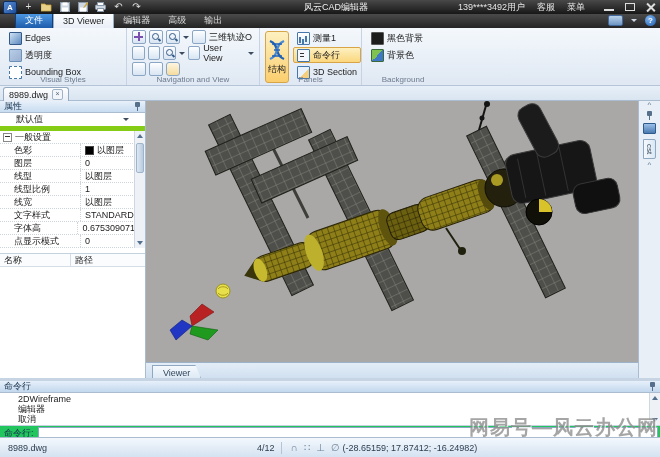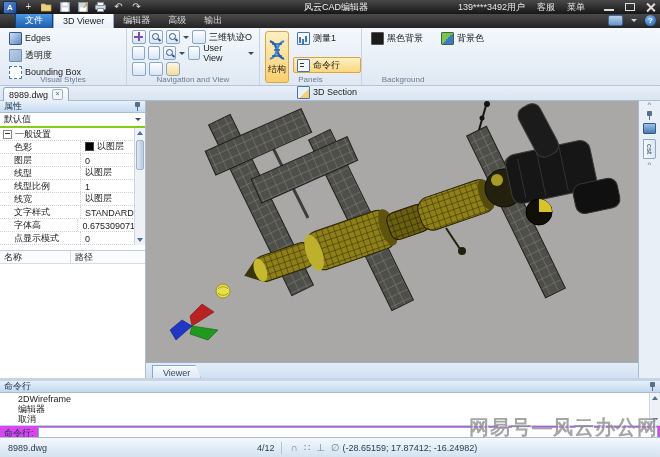--- a/index.html
+++ b/index.html
@@ -63,38 +63,38 @@
   .navgrid{display:grid;grid-template-rows:repeat(3,14px);row-gap:2px}
   .navrow{display:flex;align-items:center;gap:3px}
   .nic{width:12px;height:12px;border:1px solid #8aa6c4;border-radius:2px;background:linear-gradient(#fdfeff,#d8e5f2);position:relative}
   .nic.mag::before{content:"";position:absolute;left:2px;top:2px;width:5px;height:5px;border:1.4px solid #345a86;border-radius:50%}
   .nic.mag::after{content:"";position:absolute;left:8px;top:8px;width:3px;height:1.6px;background:#345a86;transform:rotate(45deg)}
   .nic.pan::before{content:"";position:absolute;left:5px;top:1px;width:1.6px;height:9px;background:#7a4fb0}
   .nic.pan::after{content:"";position:absolute;top:5px;left:1px;height:1.6px;width:9px;background:#7a4fb0}
   .nic.hand{border-radius:3px;background:linear-gradient(#fef6e0,#f5dc9e)}
   .bigbtn{width:46px;height:50px;margin-top:1px;border:1px solid #d8a546;border-radius:3px;
     background:linear-gradient(#fdf0c0,#fbce6e);display:flex;flex-direction:column;align-items:center;justify-content:center;gap:2px}
-  .smcol{display:flex;flex-direction:column;gap:11px;margin-left:4px}
+  .smcol{display:flex;flex-direction:column;gap:1px;margin-left:4px}
 
   
   #doctab-row{position:absolute;top:85px;left:0;right:0;height:15px;background:linear-gradient(#e9f0f8,#d9e5f1);border-bottom:1px solid #a9bcd0;z-index:27}
   #doctab{position:absolute;left:3px;top:2px;height:13px;display:flex;align-items:center;gap:4px;padding:0 5px;
     background:linear-gradient(#fefefe,#e8eef6);border:1px solid #94aac2;border-bottom:none;border-radius:3px 3px 0 0}
   #doctab .x{width:9px;height:9px;border:1px solid #9fb2c6;border-radius:2px;font-size:7px;line-height:7px;text-align:center;color:#55677c;background:#f2f6fa}
 
   
   #leftpanel{position:absolute;top:100px;left:0;width:145px;bottom:79px;background:#fff;border-right:1px solid #a9bcd0;z-index:26}
   .phdr{height:12px;background:linear-gradient(#eaf2fb,#c8dcf0);border-bottom:1px solid #a9bcd0;display:flex;align-items:center;padding:0 4px;color:#17324e}
   .phdr .sp{flex:1}
   .pin{width:7px;height:9px;position:relative}
   .pin::before{content:"";position:absolute;left:1px;top:0;width:5px;height:5px;background:#56708c;border-radius:1px}
   .pin::after{content:"";position:absolute;left:3px;top:5px;width:1.4px;height:4px;background:#56708c}
-  #preset{height:13px;border-bottom:2px solid #84cc16;background:#fff;display:flex;align-items:center;padding:0 4px}
+  #preset{height:13px;border-bottom:5px solid #84cc16;background:#fff;display:flex;align-items:center;padding:0 16px}
   #preset .sp{flex:1}
-  .prow{height:12px;display:flex;align-items:flex-end;border-bottom:1px dotted #cdd4dc;position:relative}
+  .prow{height:12px;display:flex;align-items:center;border-bottom:1px dotted #cdd4dc;position:relative}
   .prow .plabel{width:66px;padding-left:14px;border-right:1px dotted #cdd4dc;height:100%;display:flex;align-items:center;overflow:hidden;white-space:nowrap}
   .prow .pval{padding-left:4px;display:flex;align-items:center;gap:3px;white-space:nowrap}
   .prow.group .plabel{width:auto;border-right:none;padding-left:3px;font-weight:normal}
   .minusbox{width:7px;height:7px;border:1px solid #888;margin-right:3px;position:relative;background:#fff}
   .minusbox::after{content:"";position:absolute;left:1px;right:1px;top:2.5px;height:1px;background:#333}
   .swatch{width:7px;height:7px;background:#000;display:inline-block;border:1px solid #444}
   #propgrid{position:relative;padding-right:10px}
   .vscroll{position:absolute;top:0;right:0;bottom:0;width:10px;background:#eef2f7;border-left:1px solid #cfd8e2}
   .varr{position:absolute;left:2px;width:0;height:0;border-left:3px solid transparent;border-right:3px solid transparent}
   .varr.up{top:3px;border-bottom:4px solid #55708e}
@@ -116,21 +116,21 @@
   #rs-list{width:11px;height:9px;background:linear-gradient(#9cc0e8,#4a7ab0);border:1px solid #2f5a8c;border-radius:1px}
   #rs-tab{writing-mode:vertical-rl;font-size:8px;color:#33475c;background:linear-gradient(90deg,#f5f9fd,#dbe8f4);
     border:1px solid #8fa8c2;border-radius:0 2px 2px 0;padding:4px 1px;margin-top:2px}
 
   
   #splitter{position:absolute;left:0;right:0;top:378px;height:3px;background:#c6d4e4;z-index:25}
   #cmdpanel{position:absolute;left:0;right:0;top:381px;height:57px;background:#fff;z-index:25}
   #cmdhdr{height:11px;background:linear-gradient(#e7f0fa,#c3d8ee);border-bottom:1px solid #a9bcd0;display:flex;align-items:center;padding:0 4px;color:#17324e}
   #cmdhdr .sp{flex:1}
   #cmdhist{position:relative;height:31px;border-bottom:1px solid #c4d2e0;padding:1px 12px 0 18px;line-height:10px;color:#222}
-  #cmdinput-row{height:14px;display:flex;align-items:center;background:#d946ef}
+  #cmdinput-row{height:14px;display:flex;align-items:center;background:#22c55e}
   #cmdinput-row label{padding:0 4px 0 4px;color:#17324e;white-space:nowrap}
   #cmdinput-row input{flex:1;height:11px;border:1px solid #8aa6c4;background:#fff;font-size:9px;margin-right:2px;padding:0 2px;outline:none}
   #watermark{position:absolute;right:2px;top:33px;font-size:20px;font-weight:bold;color:#8f8f8f;opacity:.8;
     letter-spacing:1px;text-shadow:1px 1px 0 #fff;pointer-events:none;z-index:26;font-family:"Liberation Serif","DejaVu Serif",serif}
 
   
   #statusbar{position:absolute;left:0;right:0;bottom:0;height:19px;background:linear-gradient(#f3f8fd,#d4e2f1);
     border-top:1px solid #a9bcd0;display:flex;align-items:center;z-index:30;color:#2c3c4e}
   #statusbar .sep{width:1px;height:12px;background:#b4c4d6;margin:0 6px}
   #statusbar .sic{color:#6d8198;font-size:10px;margin:0 3px;line-height:1}
@@ -270,21 +270,21 @@
         <div class="rbtn">
           <span class="ic ic-sect"></span>
           <span>3D Section</span>
         </div>
       </div>
     </div>
     <div class="glabel">Panels</div>
   </div>
 
   <div class="rgroup" style="width:82px;border-right:none">
-    <div style="display:flex;flex-direction:row;gap:10px">
+    <div style="display:flex;flex-direction:column;gap:1px">
       <div class="rbtn">
         <span class="ic ic-dark"></span>
         <span>黑色背景</span>
       </div>
       <div class="rbtn">
         <span class="ic ic-bgcol"></span>
         <span>背景色</span>
       </div>
     </div>
     <div class="glabel">Background</div>

